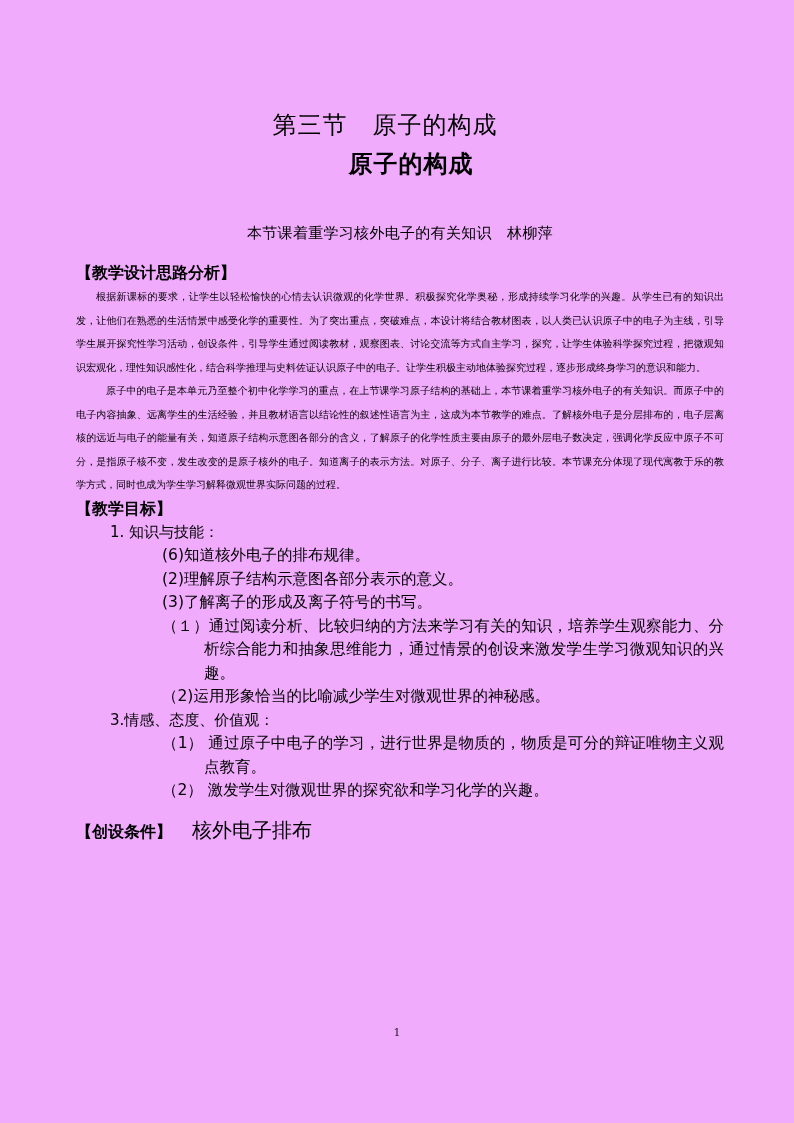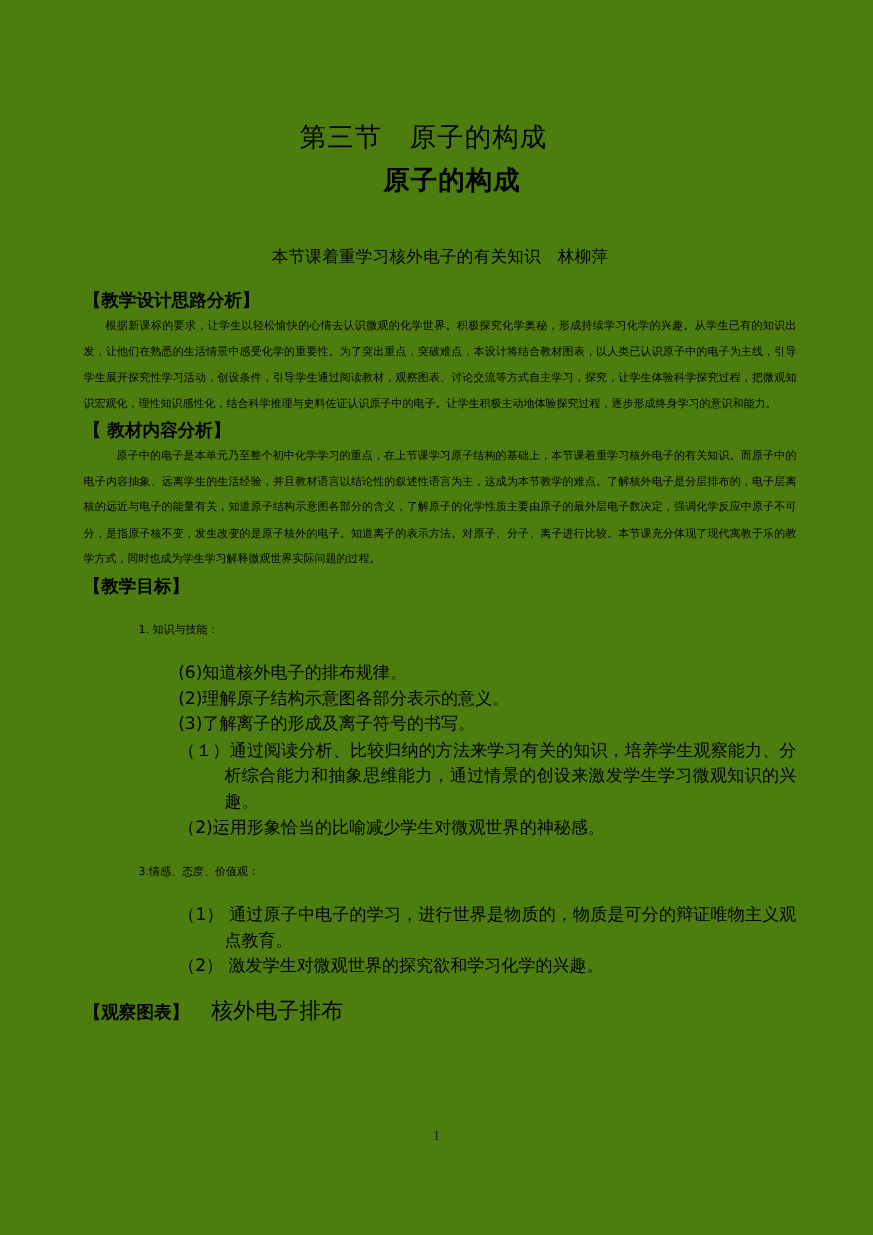--- a/index.html
+++ b/index.html
@@ -11,21 +11,21 @@
     width: 794px;
     height: 1123px;
     overflow: hidden;
     font-family: "DejaVu Sans", "Liberation Sans", sans-serif;
     color: #000000;
   }
   .page {
     position: relative;
     width: 794px;
     height: 1123px;
-    background: #4d7c0f;
+    background: #f0abfc;
     box-sizing: border-box;
     padding: 16px;
   }
   .content {
     position: absolute;
     left: 76px;
     top: 0;
     width: 648px;
   }
 
@@ -83,23 +83,23 @@
     text-align: justify;
     text-justify: inter-ideograph;
     margin: 0;
     letter-spacing: 0px;
   }
   .para.indent2 { text-indent: 2em; }
   .para.indent3 { text-indent: 3em; }
 
   
   .lvl1 {
-    font-size: 10px;
+    font-size: 15px;
     line-height: 23.5px;
-    margin: 16px;
+    margin: 0;
     padding-left: 34px;
     white-space: pre;
   }
   .lvl2 {
     font-size: 15.5px;
     line-height: 23.5px;
     margin: 0;
     padding-left: 86px;
     text-indent: 0;
     text-align: justify;
@@ -134,37 +134,36 @@
       <div class="doc-title-1">第三节　原子的构成</div>
       <div class="doc-title-2">原子的构成</div>
       <div class="author-line">本节课着重学习核外电子的有关知识　林柳萍</div>
     </div>
 
     <div class="spacer-md"></div>
 
     <div class="section-heading">【教学设计思路分析】</div>
     <div class="para indent2">根据新课标的要求，让学生以轻松愉快的心情去认识微观的化学世界。积极探究化学奥秘，形成持续学习化学的兴趣。从学生已有的知识出发，让他们在熟悉的生活情景中感受化学的重要性。为了突出重点，突破难点，本设计将结合教材图表，以人类已认识原子中的电子为主线，引导学生展开探究性学习活动，创设条件，引导学生通过阅读教材，观察图表、讨论交流等方式自主学习，探究，让学生体验科学探究过程，把微观知识宏观化，理性知识感性化，结合科学推理与史料佐证认识原子中的电子。让学生积极主动地体验探究过程，逐步形成终身学习的意识和能力。</div>
 
-    <div class="section-heading hei">【 教材内容分析】</div>
     <div class="para indent3">原子中的电子是本单元乃至整个初中化学学习的重点，在上节课学习原子结构的基础上，本节课着重学习核外电子的有关知识。而原子中的电子内容抽象、远离学生的生活经验，并且教材语言以结论性的叙述性语言为主，这成为本节教学的难点。了解核外电子是分层排布的，电子层离核的远近与电子的能量有关，知道原子结构示意图各部分的含义，了解原子的化学性质主要由原子的最外层电子数决定，强调化学反应中原子不可分，是指原子核不变，发生改变的是原子核外的电子。知道离子的表示方法。对原子、分子、离子进行比较。本节课充分体现了现代寓教于乐的教学方式，同时也成为学生学习解释微观世界实际问题的过程。</div>
 
     <div class="section-heading">【教学目标】</div>
 
     <div class="lvl1">1. 知识与技能：</div>
     <div class="lvl2">(6)知道核外电子的排布规律。</div>
     <div class="lvl2">(2)理解原子结构示意图各部分表示的意义。</div>
     <div class="lvl2">(3)了解离子的形成及离子符号的书写。</div>
 
     <div class="lvl2 hang-wide">（１）通过阅读分析、比较归纳的方法来学习有关的知识，培养学生观察能力、分析综合能力和抽象思维能力，通过情景的创设来激发学生学习微观知识的兴趣。</div>
     <div class="lvl2">（2)运用形象恰当的比喻减少学生对微观世界的神秘感。</div>
 
     <div class="lvl1">3.情感、态度、价值观：</div>
     <div class="lvl2 hang-wide">（1） 通过原子中电子的学习，进行世界是物质的，物质是可分的辩证唯物主义观点教育。</div>
     <div class="lvl2">（2） 激发学生对微观世界的探究欲和学习化学的兴趣。</div>
 
     <div class="spacer-md"></div>
 
-    <div class="section-heading"><span>【观察图表】</span><span class="key-point-text" style="font-family:Liberation Mono, monospace;font-weight:normal;font-size:20px;">　核外电子排布</span></div>
+    <div class="section-heading"><span>【创设条件】</span><span class="key-point-text" style="font-family:Liberation Mono, monospace;font-weight:normal;font-size:20px;">　核外电子排布</span></div>
 
   </div>
 
   <div class="page-number">1</div>
 </div>
 
 </body></html>

